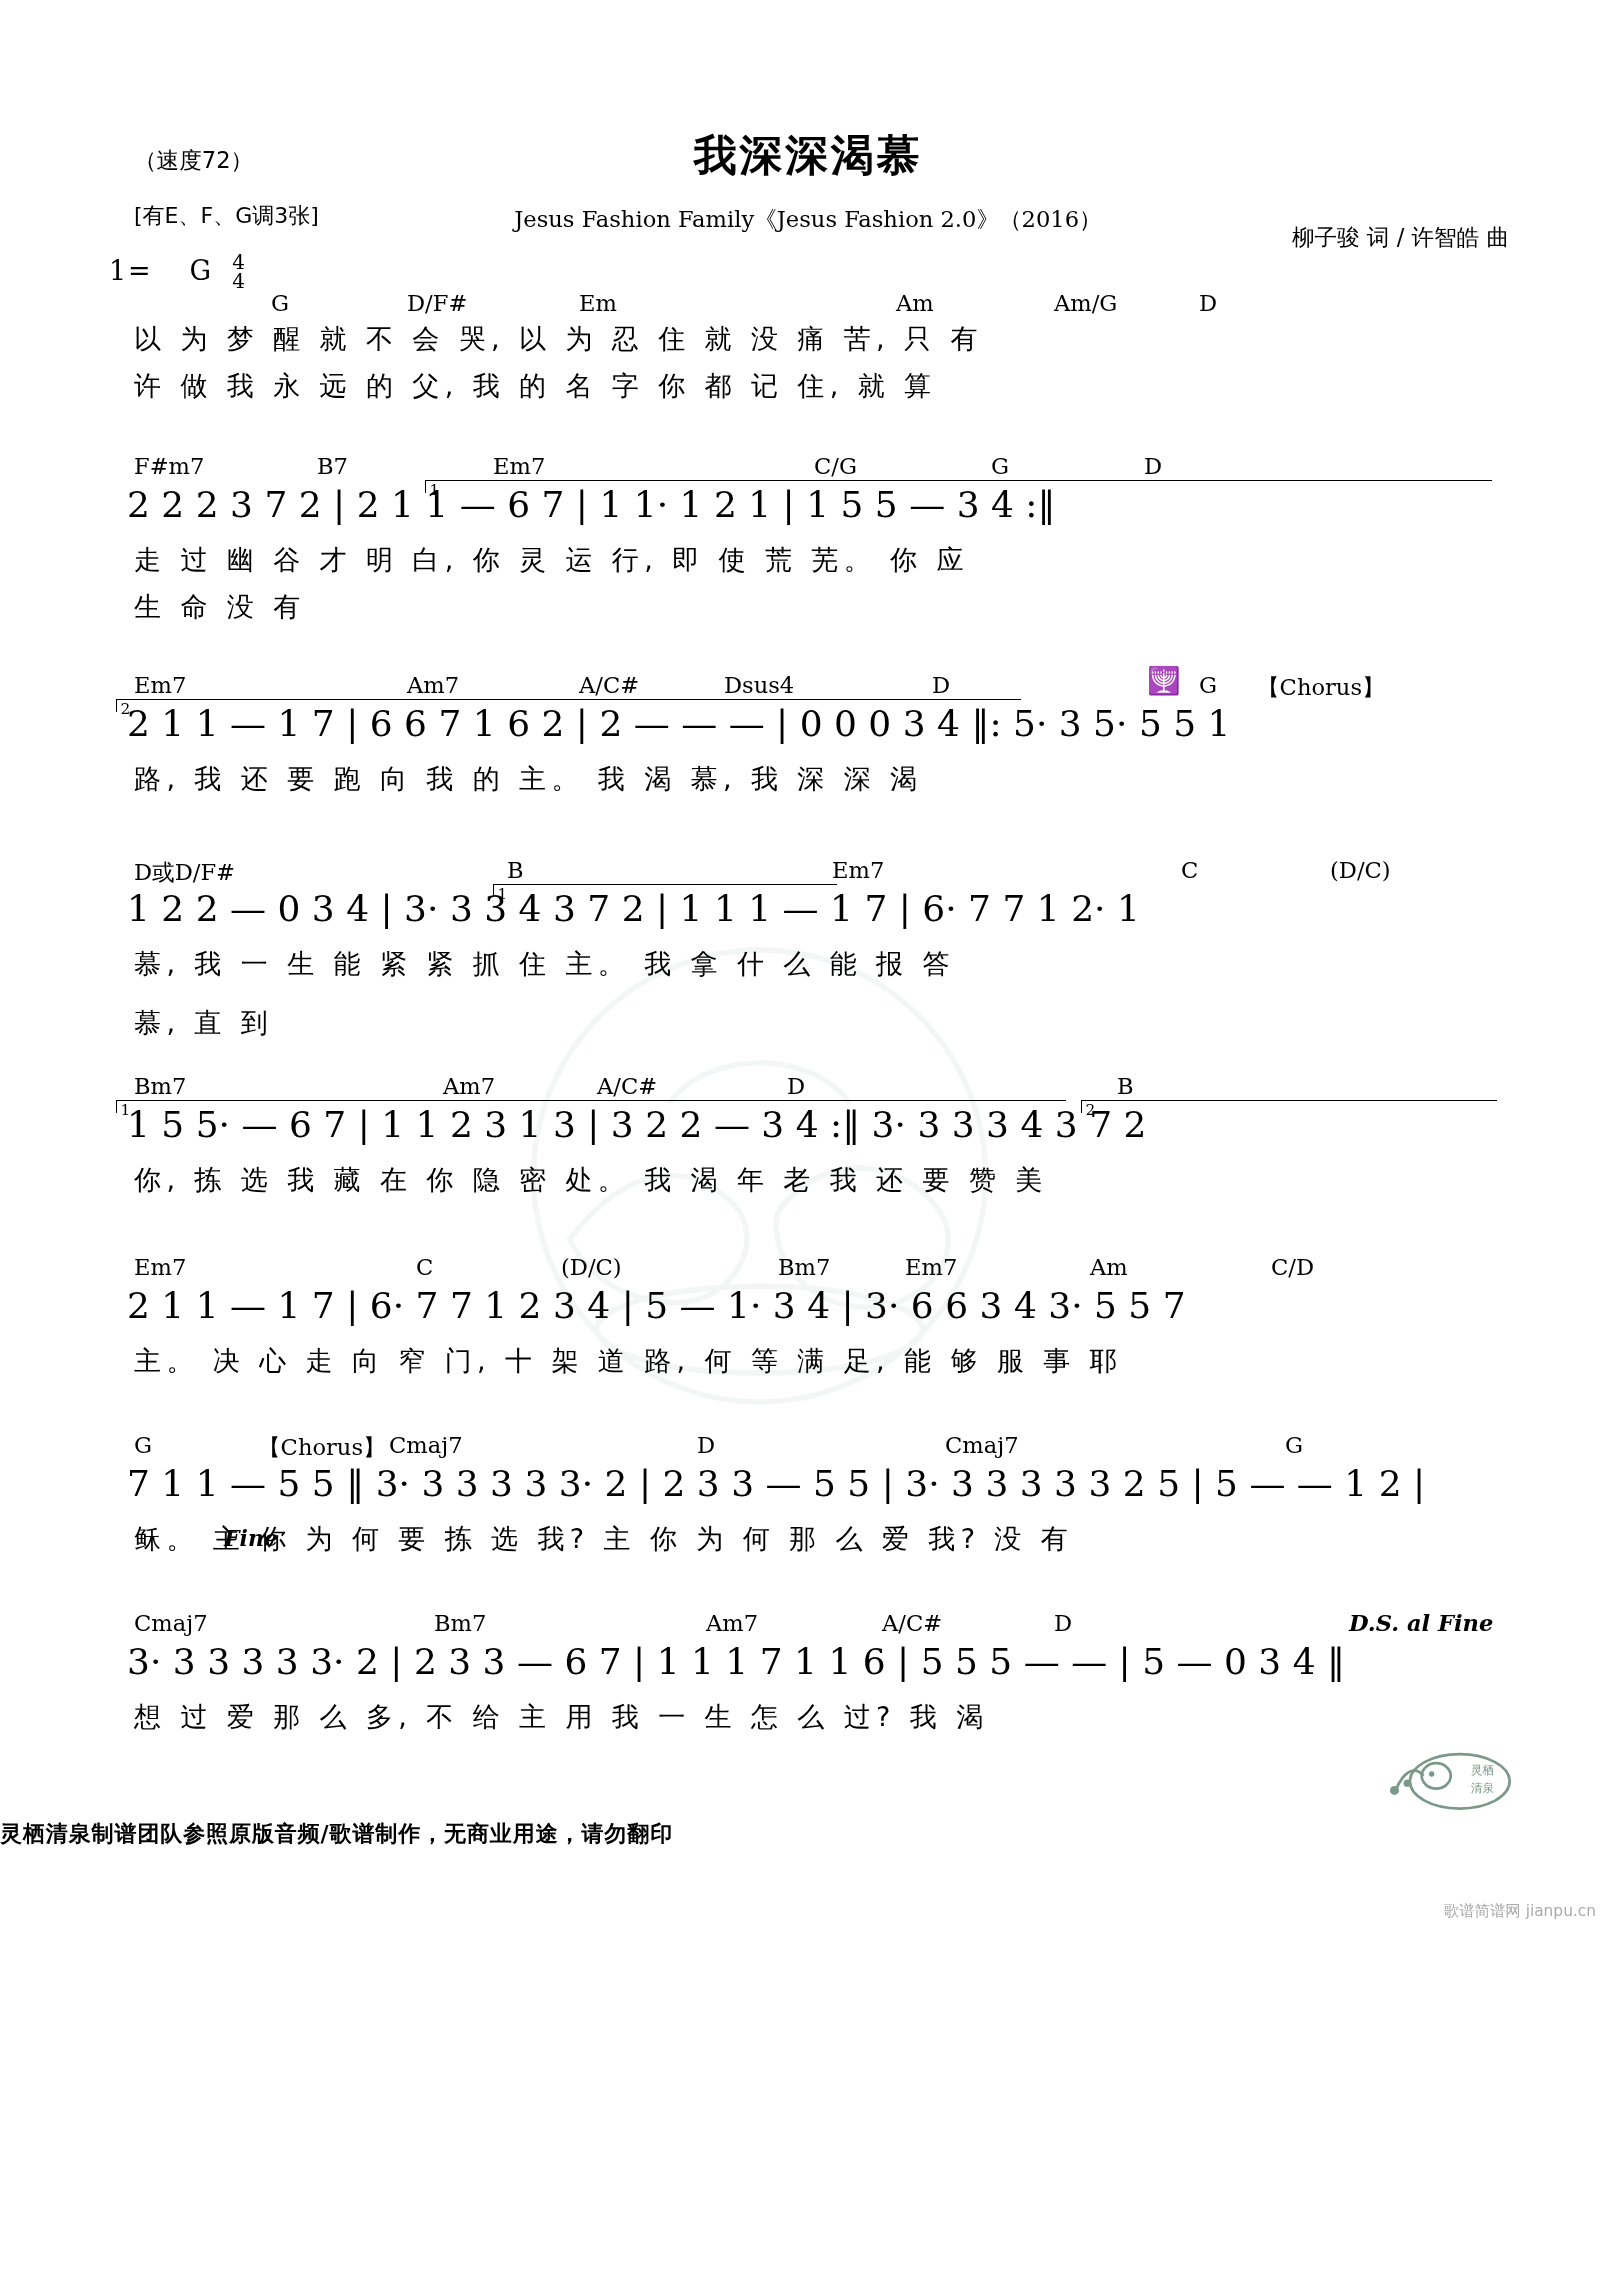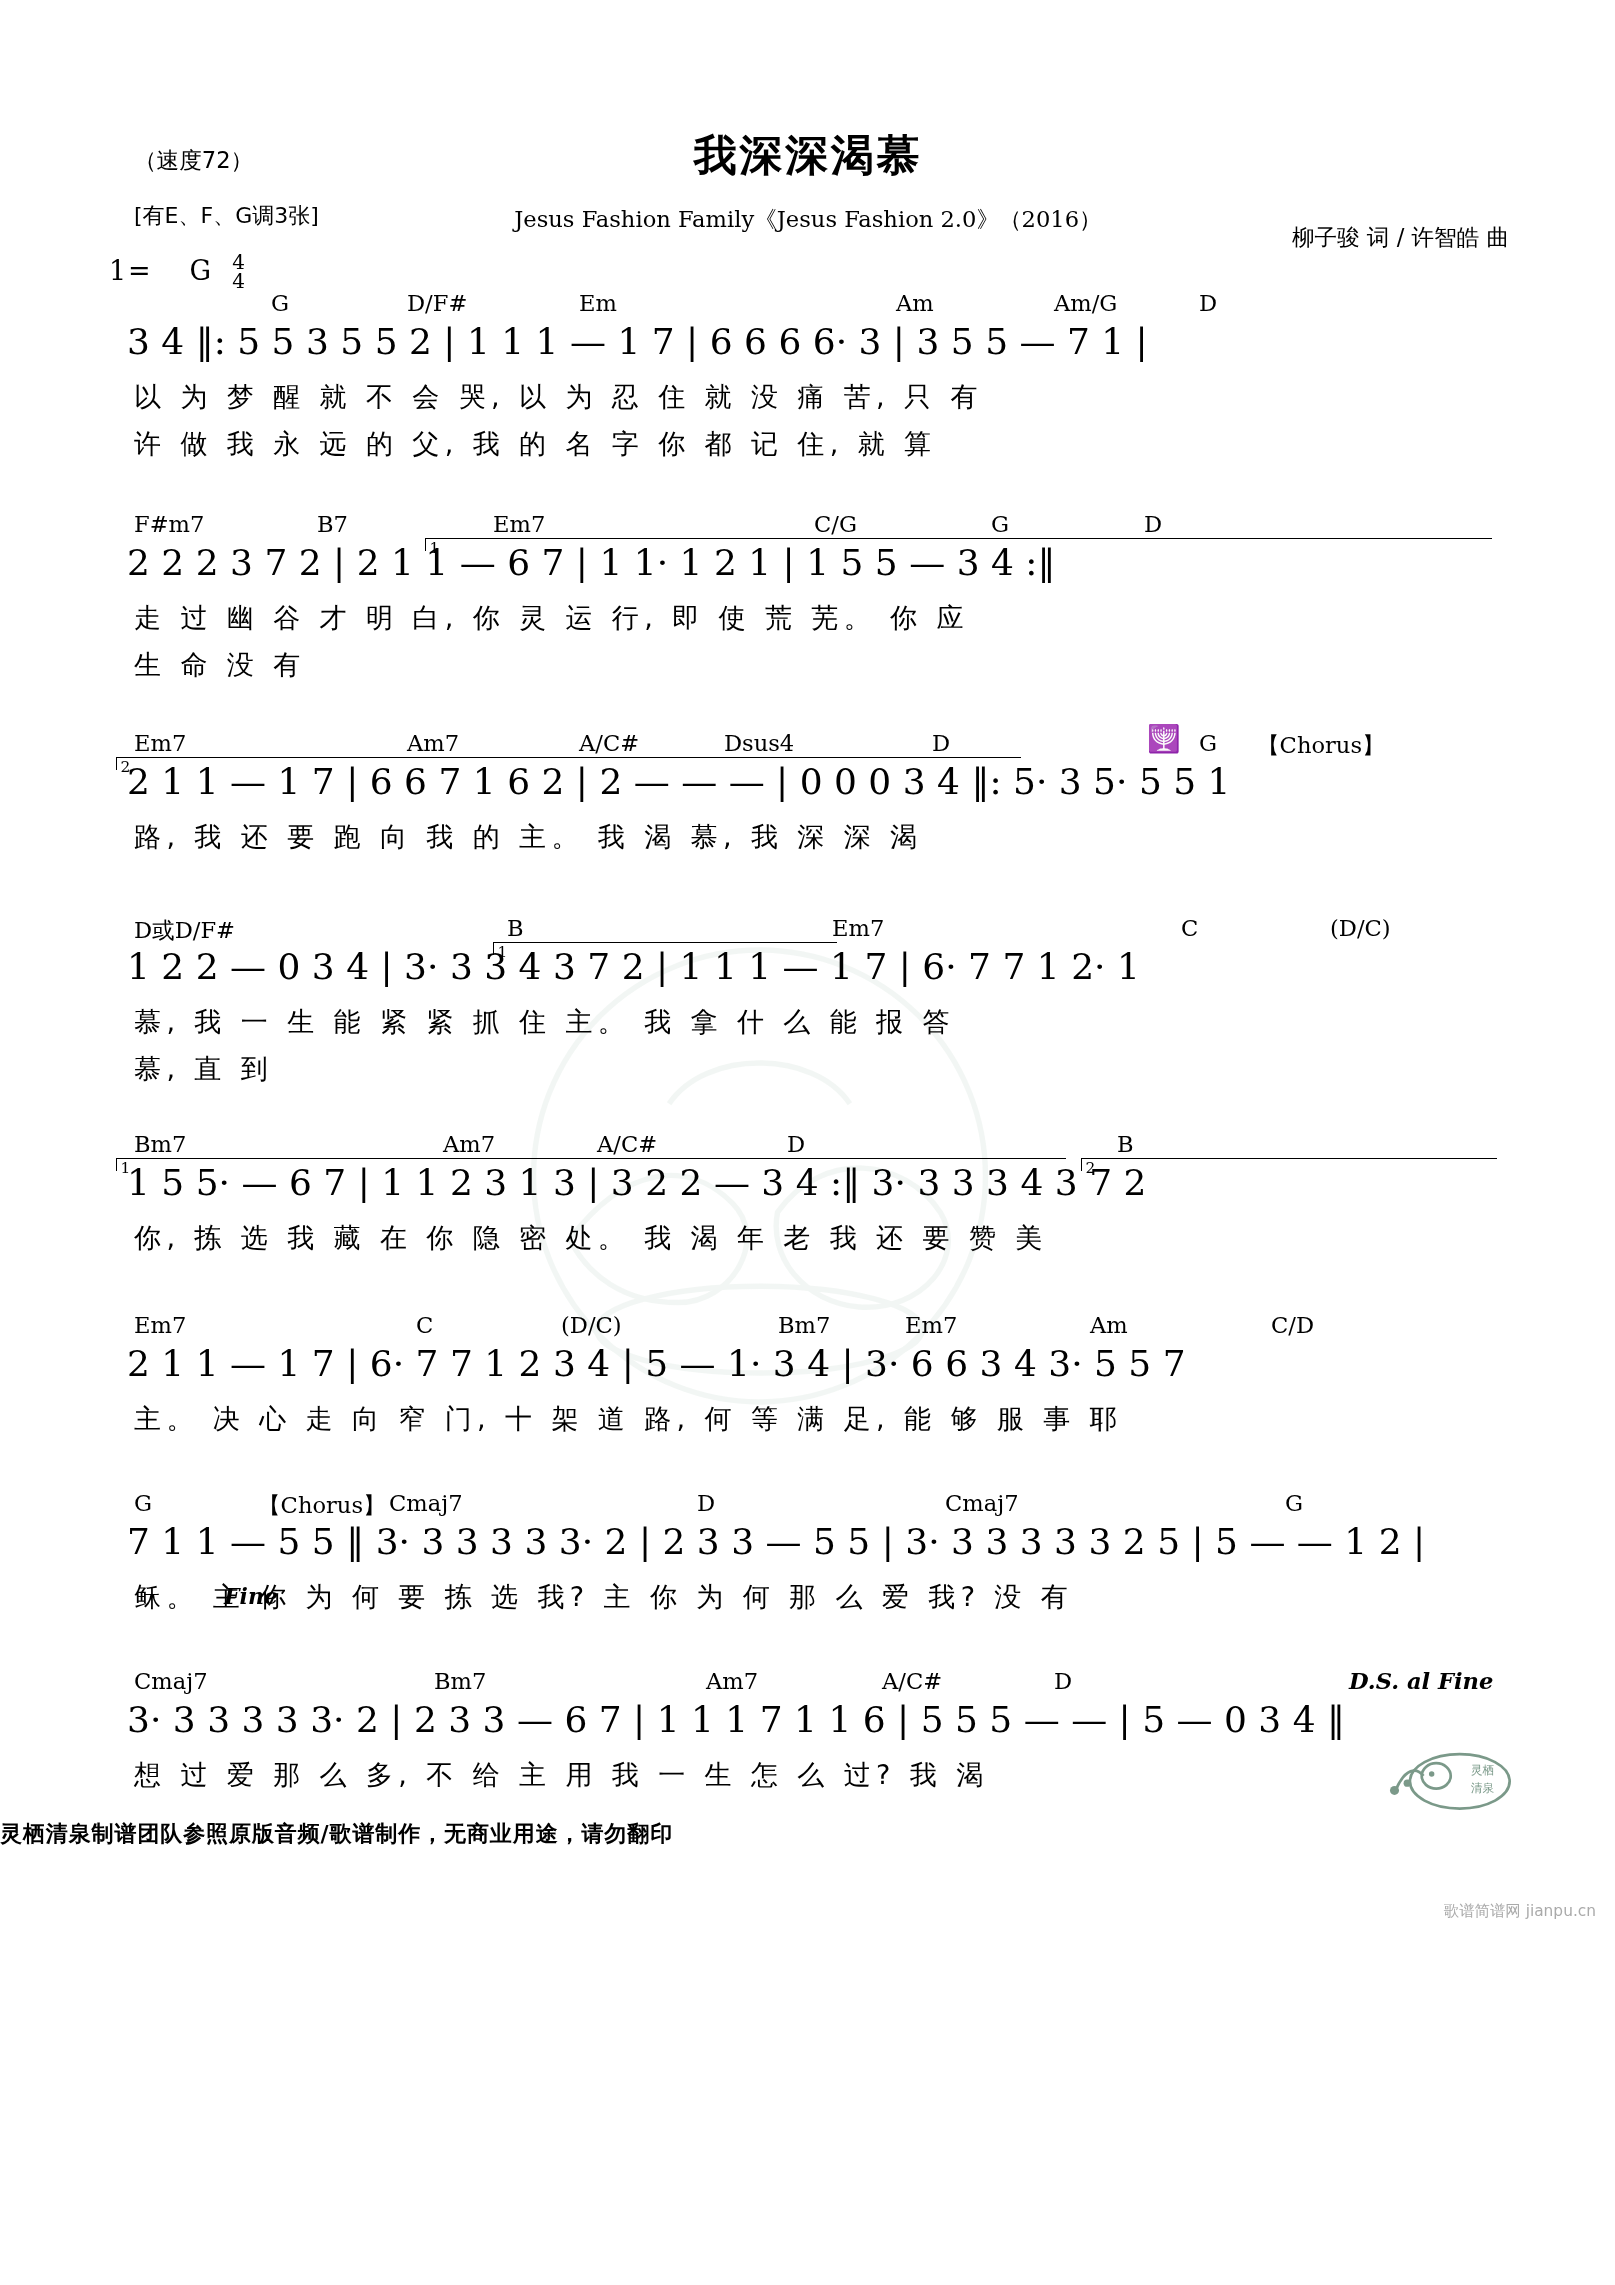--- a/index.html
+++ b/index.html
@@ -175,23 +175,20 @@
 
   <div class="system" style="margin-top:109px;">
     <div class="chordrow">
       <span class="chord" style="left:271px;">G</span>
       <span class="chord" style="left:407px;">D/F#</span>
       <span class="chord" style="left:579px;">Em</span>
       <span class="chord" style="left:896px;">Am</span>
       <span class="chord" style="left:1054px;">Am/G</span>
       <span class="chord" style="left:1199px;">D</span>
     </div>
-    <div class="notesrow">
-      <span class="notes" style="left:127px;">3 4 ‖: 5 5  3 5 5   2 | 1 1   1  —  1 7 | 6 6  6 6·   3 | 3 5  5  —  7 1 |</span>
-    </div>
     <div class="lyricrow">
       <span class="lyrics" style="left:134px;">以 为   梦 醒   就 不    会    哭,       以 为   忍 住   就 没    痛     苦,           只 有</span>
     </div>
     <div class="lyricrow">
       <span class="lyrics" style="left:134px;">许 做   我 永 远 的    父,        我 的   名 字   你 都    记     住,           就 算</span>
     </div>
   </div>
 
   <div class="system" style="margin-top:38px;">
     <div class="chordrow">
@@ -255,21 +252,21 @@
         <span class="num">1</span>
       </div>
     </div>
     <div class="notesrow">
       <span class="notes" style="left:127px;">1 2 2   —   0 3 4 | 3· 3 3 4 3   7 2 | 1 1 1   —   1 7 | 6· 7 7 1   2·     1</span>
     </div>
     <div class="lyricrow">
       <span class="lyrics" style="left:134px;">慕,        我 一   生 能   紧 紧  抓 住    主。      我 拿   什 么   能 报     答</span>
     </div>
     <div class="lyricrow">
-      <span class="lyrics" style="left:134px;">慕,        直 到</span>
+      <span class="lyrics" style="left:134px;margin-top:12px;">慕,        直 到</span>
     </div>
   </div>
 
   <div class="system" style="margin-top:33px;">
     <div class="chordrow">
       <span class="chord" style="left:134px;">Bm7</span>
       <span class="chord" style="left:443px;">Am7</span>
       <span class="chord" style="left:597px;">A/C#</span>
       <span class="chord" style="left:787px;">D</span>
       <span class="chord" style="left:1117px;">B</span>

